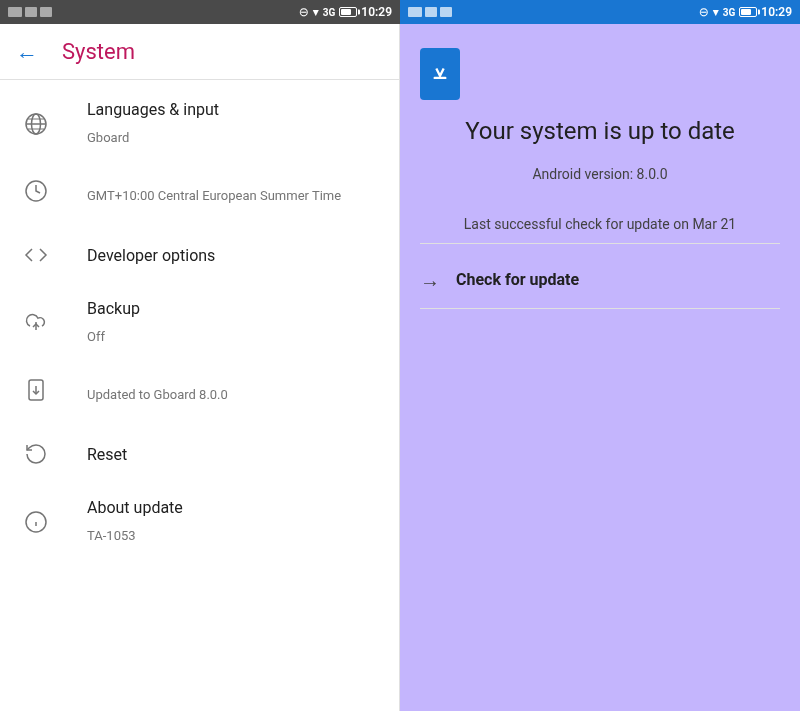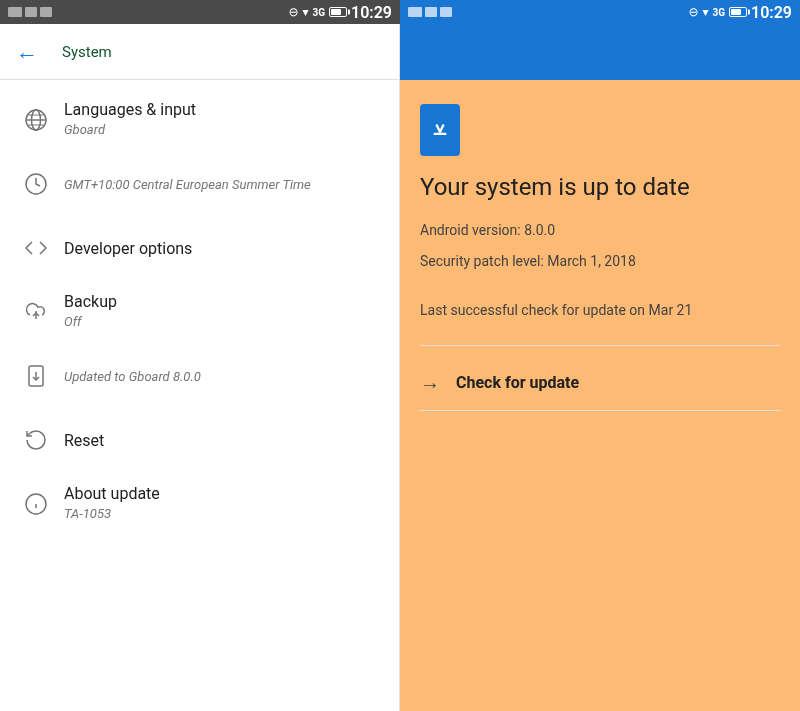--- a/index.html
+++ b/index.html
@@ -33,21 +33,21 @@
       flex-shrink: 0;
     }
 
     .status-icons {
       display: flex;
       align-items: center;
       gap: 4px;
     }
 
     .status-time {
-      font-size: 16px;
+      font-size: 12px;
       font-weight: 600;
     }
 
     .status-app-icons {
       display: flex;
       align-items: center;
       gap: 3px;
     }
 
     
@@ -77,36 +77,36 @@
       border-bottom: 1px solid #e0e0e0;
     }
 
     .back-arrow {
       color: #1976d2;
       font-size: 22px;
       cursor: pointer;
     }
 
     .page-title {
-      font-size: 15px;
-      color: #14532d;
+      font-size: 22px;
+      color: #be185d;
       font-weight: 400;
     }
 
     .settings-list {
       flex: 1;
       overflow-y: auto;
       padding: 8px 0;
     }
 
     .settings-item {
       display: flex;
       align-items: center;
       padding: 12px 16px;
-      gap: 8px;
+      gap: 31px;
       cursor: pointer;
       min-height: 64px;
     }
 
     .settings-icon {
       width: 40px;
       height: 40px;
       display: flex;
       align-items: center;
       justify-content: center;
@@ -122,32 +122,32 @@
 
     .settings-label {
       font-size: 16px;
       color: #212121;
       font-weight: 400;
     }
 
     .settings-sublabel {
       font-size: 13px;
       color: #757575;
-      margin-top: 2px;
+      margin-top: 10px;
       line-height: 1.4;
-      font-style: italic;
     }
 
     
     .right-panel {
       width: 400px;
-      background: #fdba74;
-      display: flex;
-      flex-direction: column;
-      flex-shrink: 0;
+      background: #c4b5fd;
+      display: flex;
+      flex-direction: row;
+      flex-shrink: 0;
+      text-align: center;
     }
 
     .right-header {
       height: 56px;
       background: #1976d2;
       flex-shrink: 0;
     }
 
     .right-content {
       flex: 1;
@@ -184,21 +184,21 @@
       color: #424242;
       line-height: 1.6;
       margin-bottom: 8px;
       margin-top: 8px;
     }
 
     .update-check-text {
       font-size: 14px;
       color: #424242;
       line-height: 1.6;
-      margin-bottom: 24px;
+      margin-bottom: 8px;
     }
 
     .divider {
       height: 1px;
       background: #e0e0e0;
       margin: 8px 0;
     }
 
     .check-update-row {
       display: flex;
@@ -407,21 +407,20 @@
           <svg width="22" height="22" viewBox="0 0 24 24" fill="white">
               <polyline points="8,6 12,14 16,6" fill="none" stroke="white" stroke-width="2.5"></polyline>
               <rect x="5" y="15" width="14" height="2.5" rx="1" fill="white"></rect>
             </svg>
         </div>
       </div>
 
       <div class="update-title">Your system is up to date</div>
 
       <div class="update-info">Android version: 8.0.0</div>
-      <div class="update-info">Security patch level: March 1, 2018</div>
 
       <br>
 
       <div class="update-check-text">Last successful check for update on Mar 21</div>
 
       <div class="divider"></div>
 
       <div class="check-update-row">
         <span class="arrow-icon">→</span>
         <span class="check-update-label">Check for update</span>

